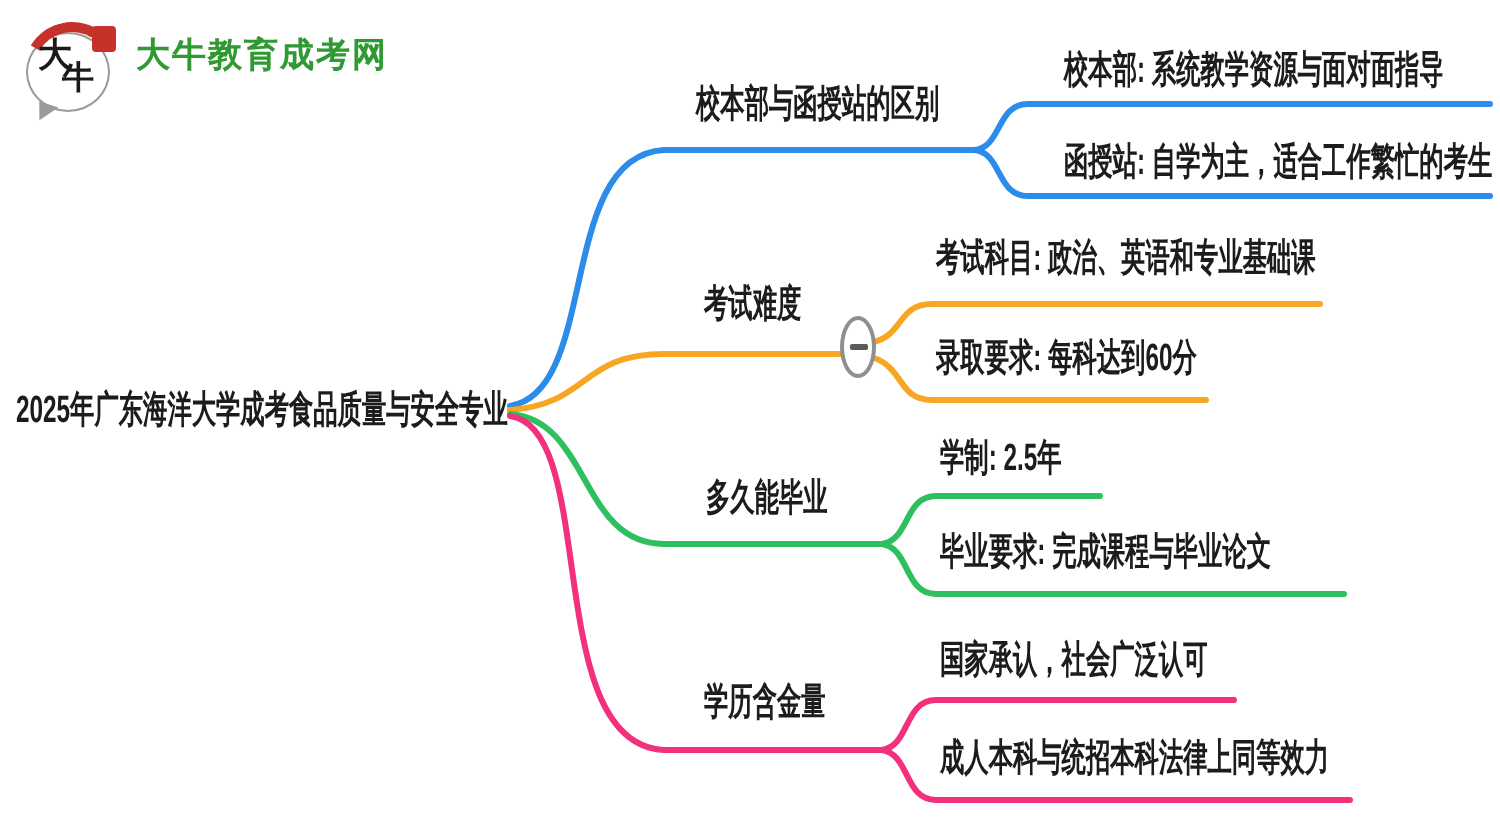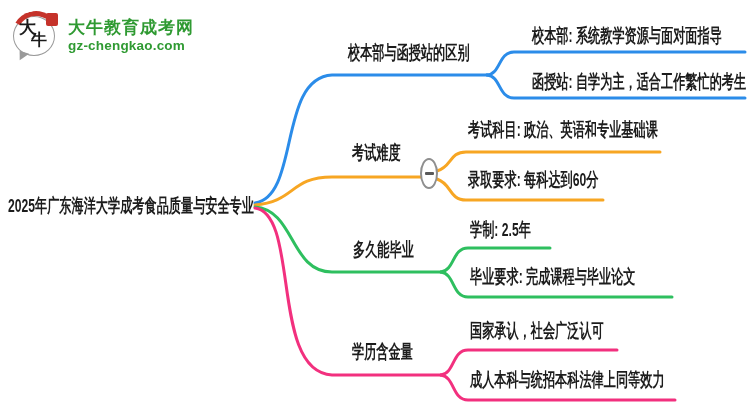--- a/index.html
+++ b/index.html
@@ -74,21 +74,20 @@
     <div class="logo-icon">
       <div class="bubble"></div>
       <div class="bubble-tail"></div>
       <div class="red-arc"></div>
       <span class="ch-da">大</span>
       <span class="ch-niu">牛</span>
       <div class="seal"></div>
     </div>
     <div class="brand-text">
       <div class="brand-name" style="color: rgb(47, 154, 50); text-align: center;">大牛教育成考网</div>
-      <div class="brand-domain" style="color: rgb(47, 154, 50);">gz-chengkao.com</div>
     </div>
   </div>
 
   <div class="node root-node" style="left:8px;top:195px;">2025年广东海洋大学成考食品质量与安全专业</div>
 
   <div class="node" style="left:348px;top:42px;">校本部与函授站的区别</div>
   <div class="node" style="left:532px;top:25px;">校本部: 系统教学资源与面对面指导</div>
   <div class="node" style="left:532px;top:71px;">函授站: 自学为主，适合工作繁忙的考生</div>
 
   <div class="node" style="left:352px;top:142px;">考试难度</div>

